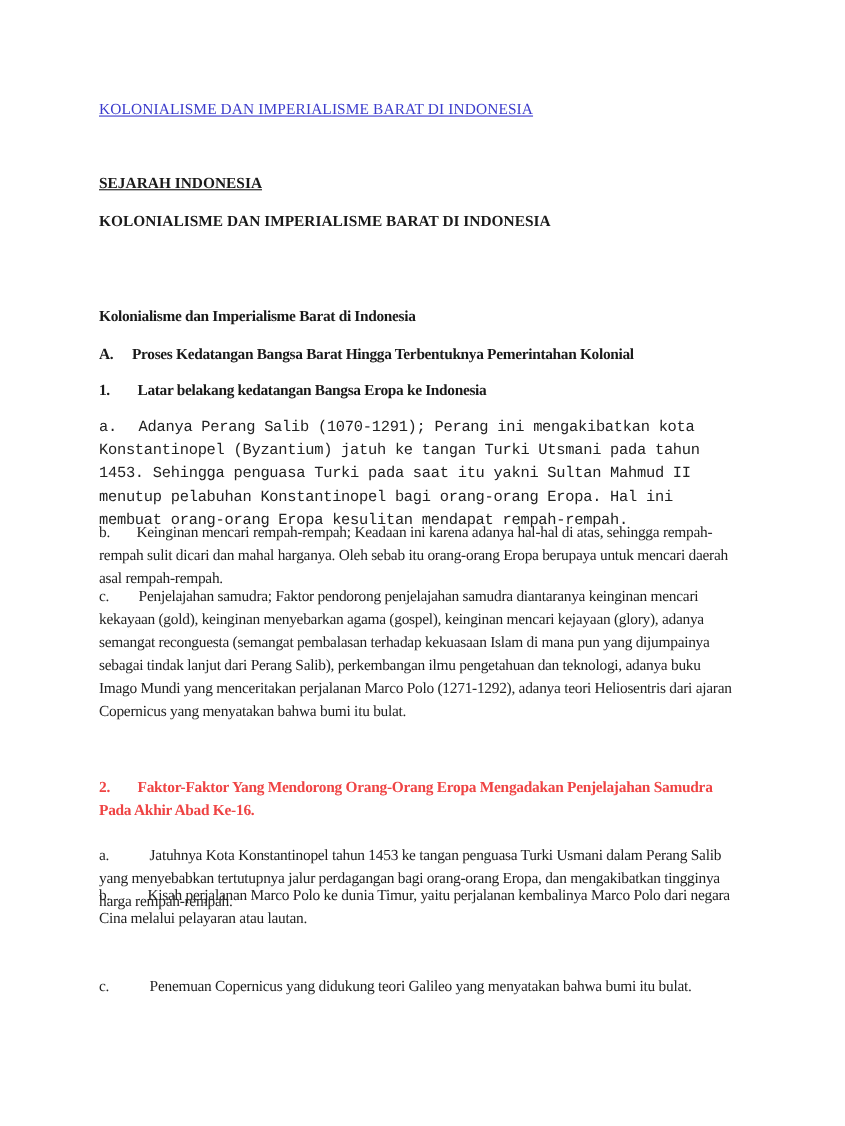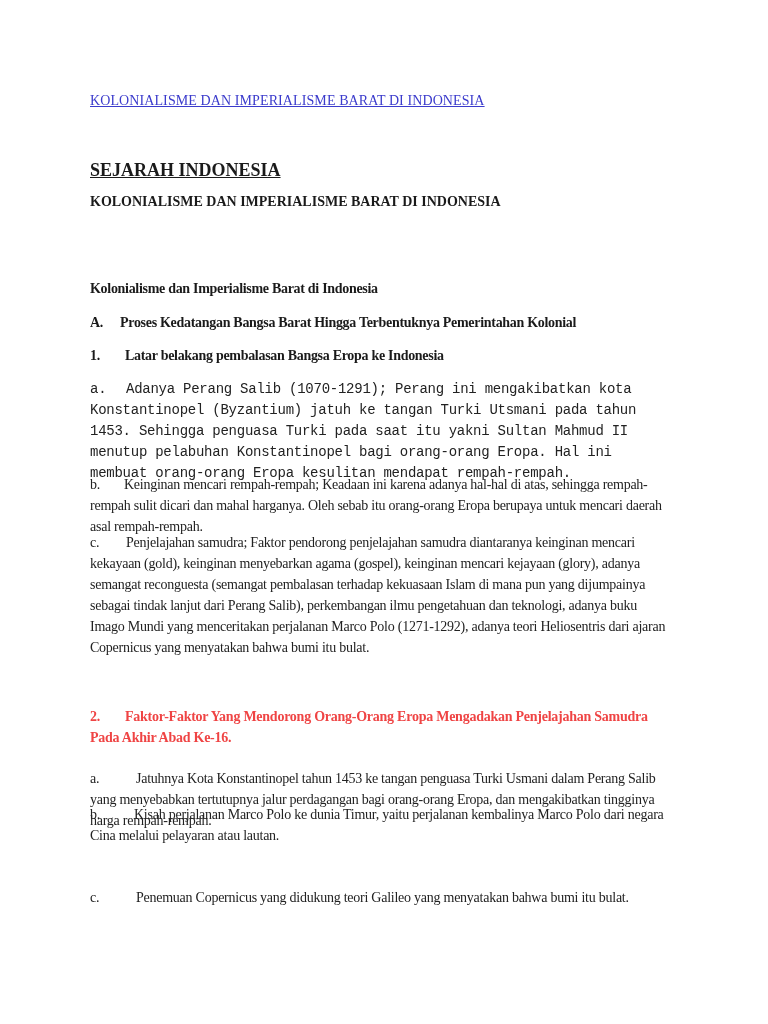--- a/index.html
+++ b/index.html
@@ -28,21 +28,21 @@
       font-size: 14px;
       color: #3b3bcc;
       text-decoration: underline;
       white-space: nowrap;
       letter-spacing: 0.1px;
     }
     .h-sejarah {
       position: absolute;
       top: 160px;
       left: 0;
-      font-size: 18px;
+      font-size: 14px;
       font-weight: bold;
       text-decoration: underline;
       white-space: nowrap;
     }
     .h-main {
       position: absolute;
       top: 194px;
       left: 0;
       font-size: 14px;
       font-weight: bold;
@@ -97,21 +97,21 @@
 
   <div class="h-sub">Kolonialisme dan Imperialisme Barat di Indonesia</div>
 
   <div class="h-row" style="top:315px;">
     <span class="marker" style="width:30px;">A.</span>
     <span>Proses Kedatangan Bangsa Barat Hingga Terbentuknya Pemerintahan Kolonial</span>
   </div>
 
   <div class="h-row" style="top:348px;">
     <span class="marker" style="width:35px;">1.</span>
-    <span>Latar belakang pembalasan Bangsa Eropa ke Indonesia</span>
+    <span>Latar belakang kedatangan Bangsa Eropa ke Indonesia</span>
   </div>
 
   <div class="para" style="top:379px;font-family:Liberation Mono, monospace;">
     <span class="marker" style="width:36px;">a.</span><span>Adanya Perang Salib (1070-1291); Perang ini mengakibatkan kota Konstantinopel (Byzantium) jatuh ke tangan Turki Utsmani pada tahun 1453. Sehingga penguasa Turki pada saat itu yakni Sultan Mahmud II menutup pelabuhan Konstantinopel bagi orang-orang Eropa. Hal ini membuat orang-orang Eropa kesulitan mendapat rempah-rempah.</span>
   </div>
 
   <div class="para" style="top:474px;">
     <span class="marker" style="width:34px;">b.</span><span>Keinginan mencari rempah-rempah; Keadaan ini karena adanya hal-hal di atas, sehingga rempah-rempah sulit dicari dan mahal harganya. Oleh sebab itu orang-orang Eropa berupaya untuk mencari daerah asal rempah-rempah.</span>
   </div>
 

